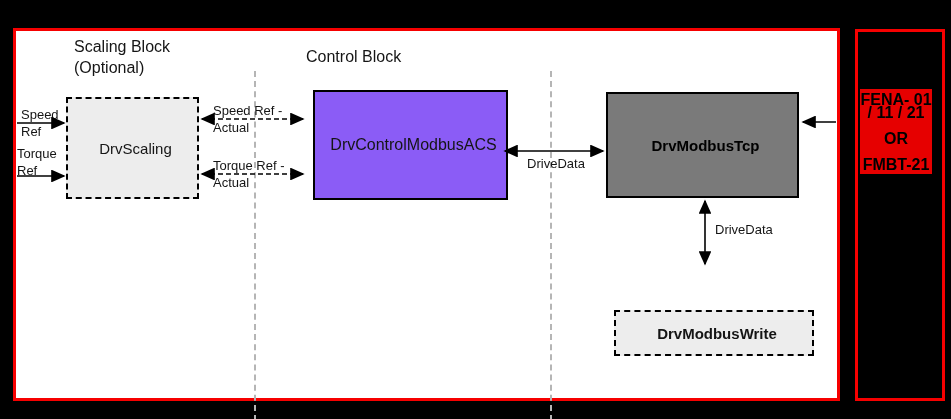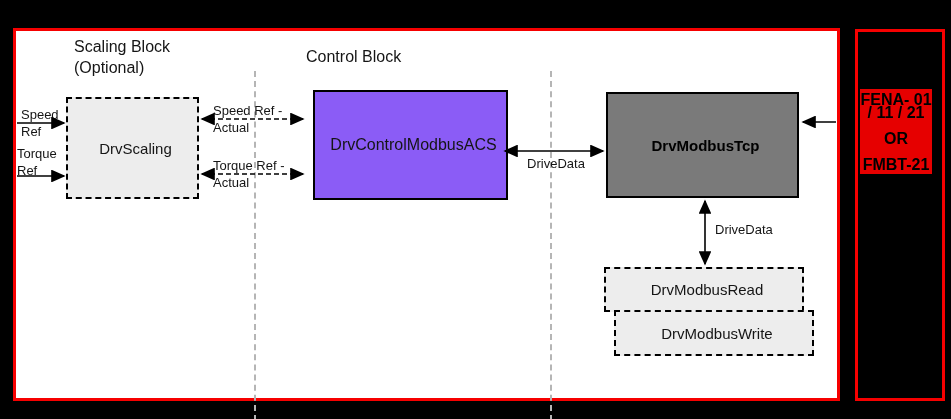--- a/index.html
+++ b/index.html
@@ -57,21 +57,21 @@
     border: 2px dashed #000;
     background: #ededed;
     font-size: 15px;
   }
   .solid-block { border: 2px solid #000; }
   #drvscaling      { left: 57px;  top: 97px;  width: 133px; height: 102px; font-size: 15px; }
   #drvcontrol      { left: 304px; top: 90px;  width: 195px; height: 110px; background: #8b5cf6; }
   #drvmodbustcp    { left: 597px; top: 92px;  width: 193px; height: 106px; background: #7a7a7a;
                      font-weight: bold; font-size: 15px; color: #000; }
   #drvmodbusread   { left: 595px; top: 267px; width: 200px; height: 45px; z-index: 1; }
-  #drvmodbuswrite  { left: 605px; top: 310px; width: 200px; height: 46px; z-index: 2; }
+  #drvmodbuswrite  { left: 605px; top: 310px; width: 200px; height: 46px; z-index: 2; font-weight: bold; }
   .arrow-label {
     position: absolute;
     font-size: 13px;
     line-height: 17px;
     white-space: pre-line;
     color: #151515;
     background: transparent;
   }
   #speed-ref-label   { left: 12px;   top: 106px; }
   #torque-ref-label  { left: 8px;   top: 145px; }
@@ -113,21 +113,20 @@
     <div class="divider" style="left:534px;"></div>
   </div>
 
   <div class="section-title" style="left:65px; top:36px;">Scaling Block
 (Optional)</div>
   <div class="section-title" style="left:297px; top:46px; width:195px; text-align:left;">Control Block</div>
 
   <div id="drvscaling" class="block dashed-block">DrvScaling</div>
   <div id="drvcontrol" class="block solid-block">DrvControlModbusACS</div>
   <div id="drvmodbustcp" class="block solid-block">DrvModbusTcp</div>
-  <div id="drvmodbusread" class="block dashed-block">DrvModbusRead</div>
   <div id="drvmodbuswrite" class="block dashed-block">DrvModbusWrite</div>
 
   <div id="speed-ref-label" class="arrow-label">Speed
 Ref</div>
   <div id="torque-ref-label" class="arrow-label">Torque
 Ref</div>
   <div id="speed-act-label" class="arrow-label">Speed Ref -
 Actual</div>
   <div id="torque-act-label" class="arrow-label">Torque Ref -
 Actual</div>

